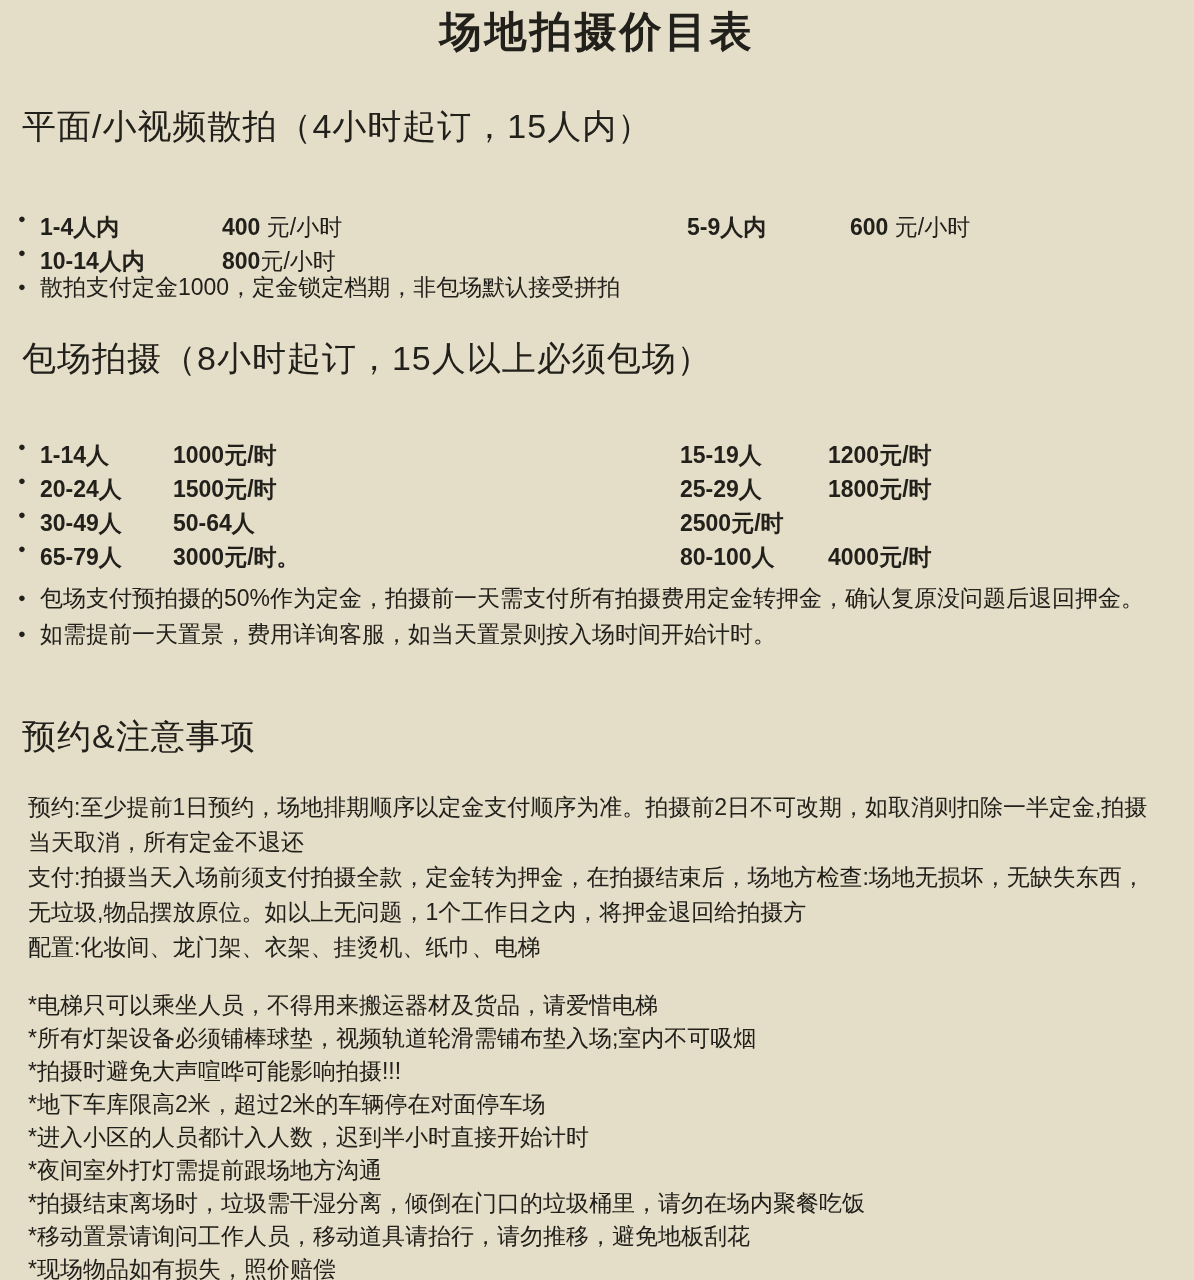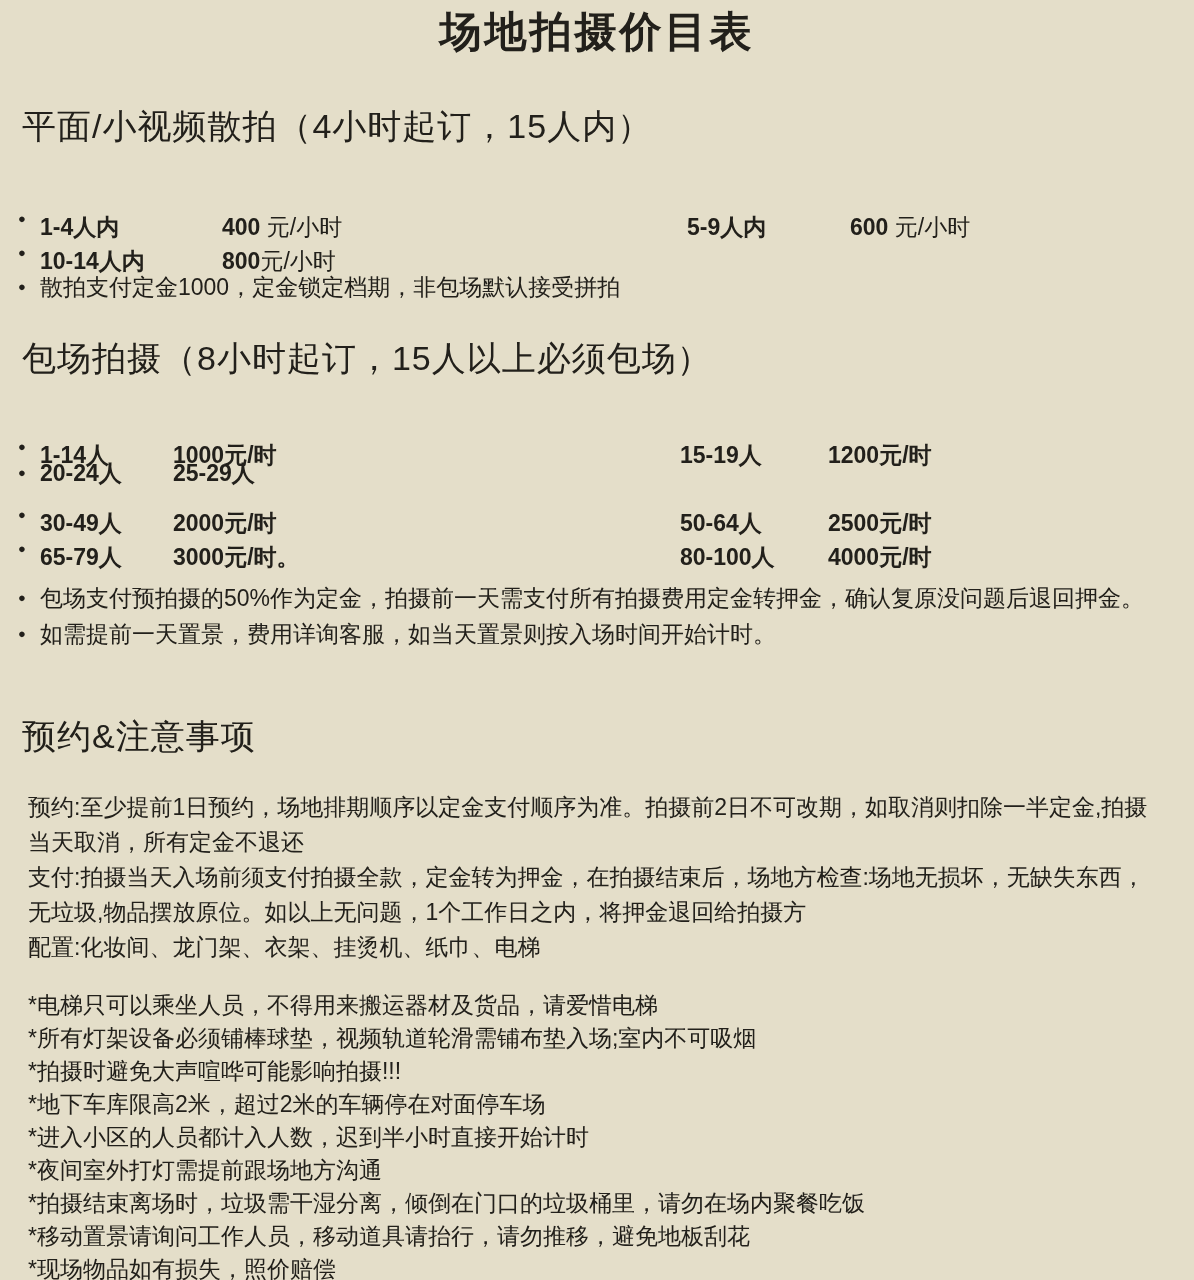--- a/index.html
+++ b/index.html
@@ -121,26 +121,27 @@
     <div class="price-row cols-b">
       <span class="bullet">●</span>
       <span class="row-label">1-14人</span>
       <span class="row-price">1000元/时</span>
       <span class="row-label">15-19人</span>
       <span class="row-price">1200元/时</span>
     </div>
     <div class="price-row cols-b">
       <span class="bullet">●</span>
       <span class="row-label">20-24人</span>
+      <span class="row-price">1500元/时</span>
       <span class="row-label">25-29人</span>
+      <span class="row-price">1800元/时</span>
     </div>
     <div class="price-row cols-b">
       <span class="bullet">●</span>
       <span class="row-label">30-49人</span>
-      <span class="row-price">2000元/时</span>
       <span class="row-label">50-64人</span>
       <span class="row-price">2500元/时</span>
     </div>
     <div class="price-row cols-b">
       <span class="bullet">●</span>
       <span class="row-label">65-79人</span>
       <span class="row-price">3000元/时。</span>
       <span class="row-label">80-100人</span>
       <span class="row-price">4000元/时</span>
     </div>

